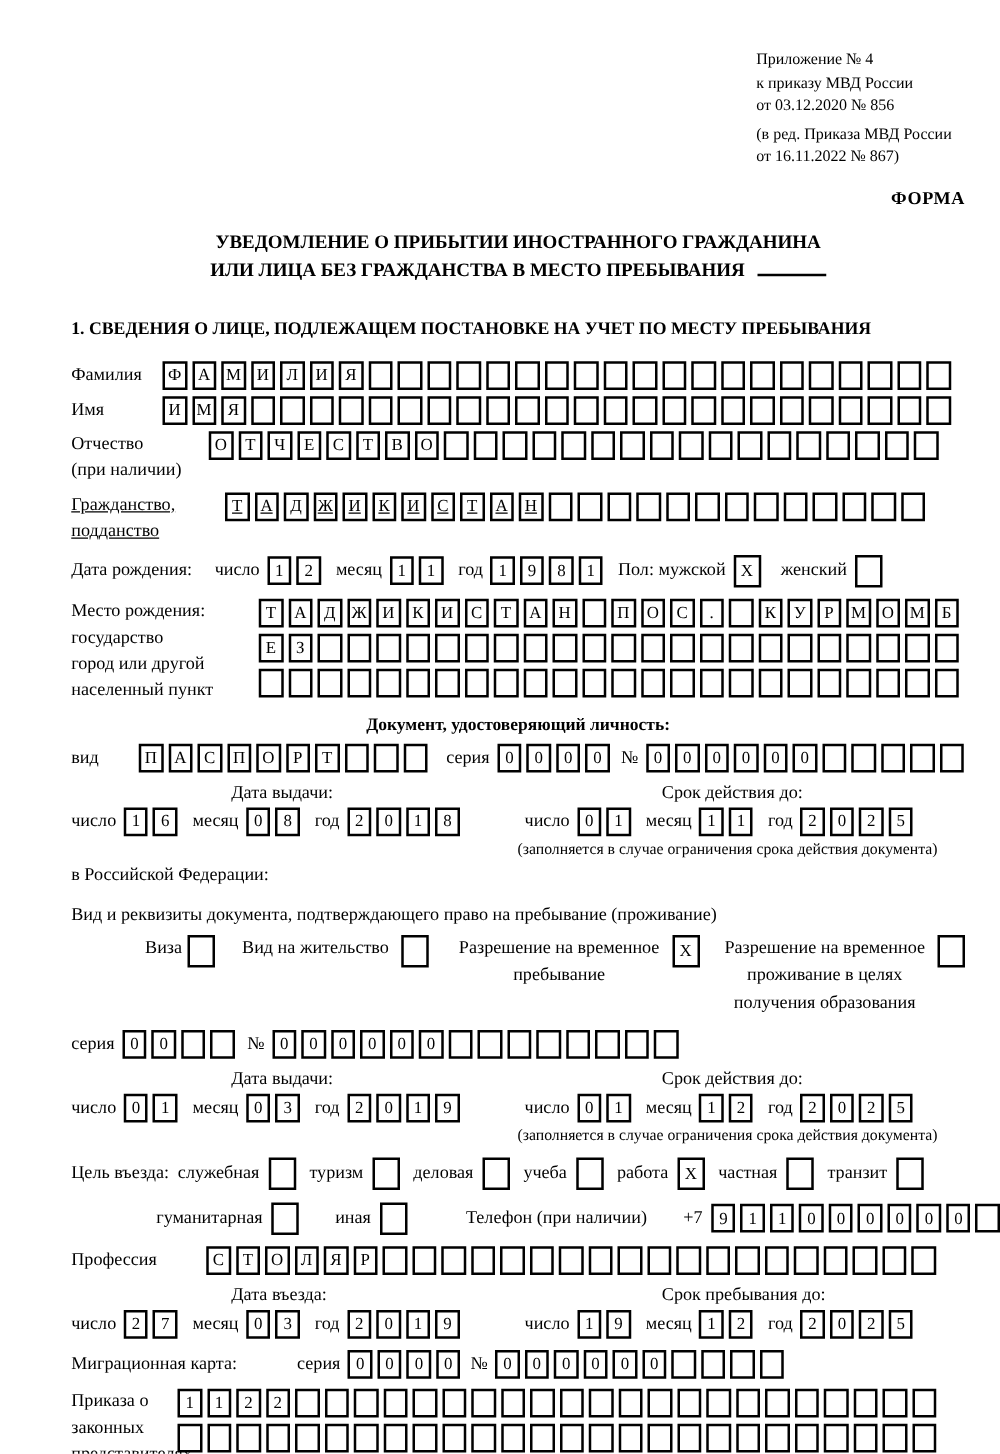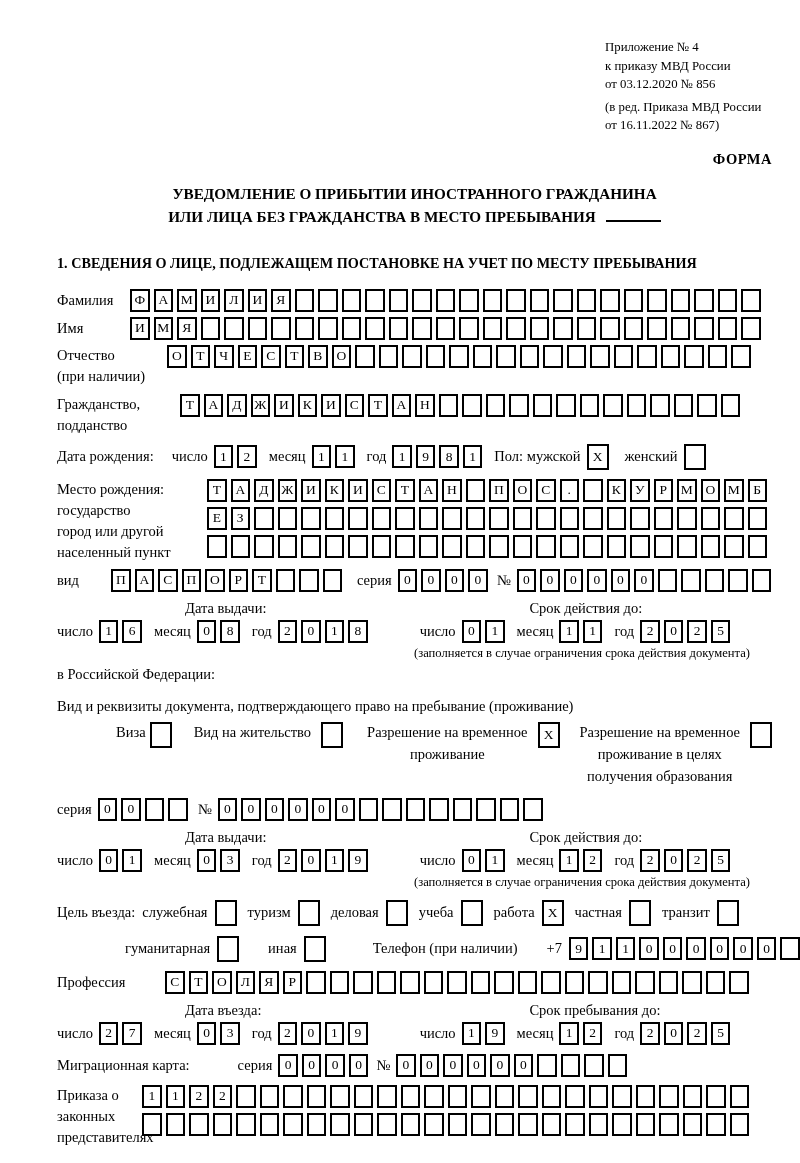--- a/index.html
+++ b/index.html
@@ -161,21 +161,21 @@
         <span class="cell"></span>
         <span class="cell"></span>
         <span class="cell"></span>
         <span class="cell"></span>
         <span class="cell"></span>
         <span class="cell"></span>
         <span class="cell"></span>
       </div>
   </div>
 
-  <div class="row top" style="margin-top:7px;">
+  <div class="row top" style="margin-top:7px;text-decoration:underline;">
     <div class="lbl multi w123">
       <div>Гражданство,</div>
       <div>подданство</div>
     </div>
     <div class="cells">
         <span class="cell">Т</span>
         <span class="cell">А</span>
         <span class="cell">Д</span>
         <span class="cell">Ж</span>
         <span class="cell">И</span>
@@ -312,20 +312,21 @@
           <span class="cell"></span>
           <span class="cell"></span>
           <span class="cell"></span>
           <span class="cell"></span>
           <span class="cell"></span>
           <span class="cell"></span>
         </div>
     </div>
   </div>
 
+  <div class="docheading">Документ, удостоверяющий личность:</div>
 
   <div class="row" style="margin-top:6px;">
     <span class="inlbl first" style="width:48px;">вид</span>
     <span class="cells">
         <span class="cell">П</span>
         <span class="cell">А</span>
         <span class="cell">С</span>
         <span class="cell">П</span>
         <span class="cell">О</span>
         <span class="cell">Р</span>
@@ -411,21 +412,21 @@
     </div>
     <div class="opt" style="margin-left:22px;">
       <span class="optlbl">Вид на жительство</span>
       <span class="cells big">
           <span class="cell"></span>
         </span>
     </div>
     <div class="opt" style="margin-left:24px;">
       <div class="optlbl">
         <div>Разрешение на временное</div>
-        <div>проживание</div>
+        <div>пребывание</div>
       </div>
       <span class="cells big">
           <span class="cell">X</span>
         </span>
     </div>
     <div class="opt" style="margin-left:20px;">
       <div class="optlbl">
         <div>Разрешение на временное</div>
         <div>проживание в целях</div>
         <div>получения образования</div>

